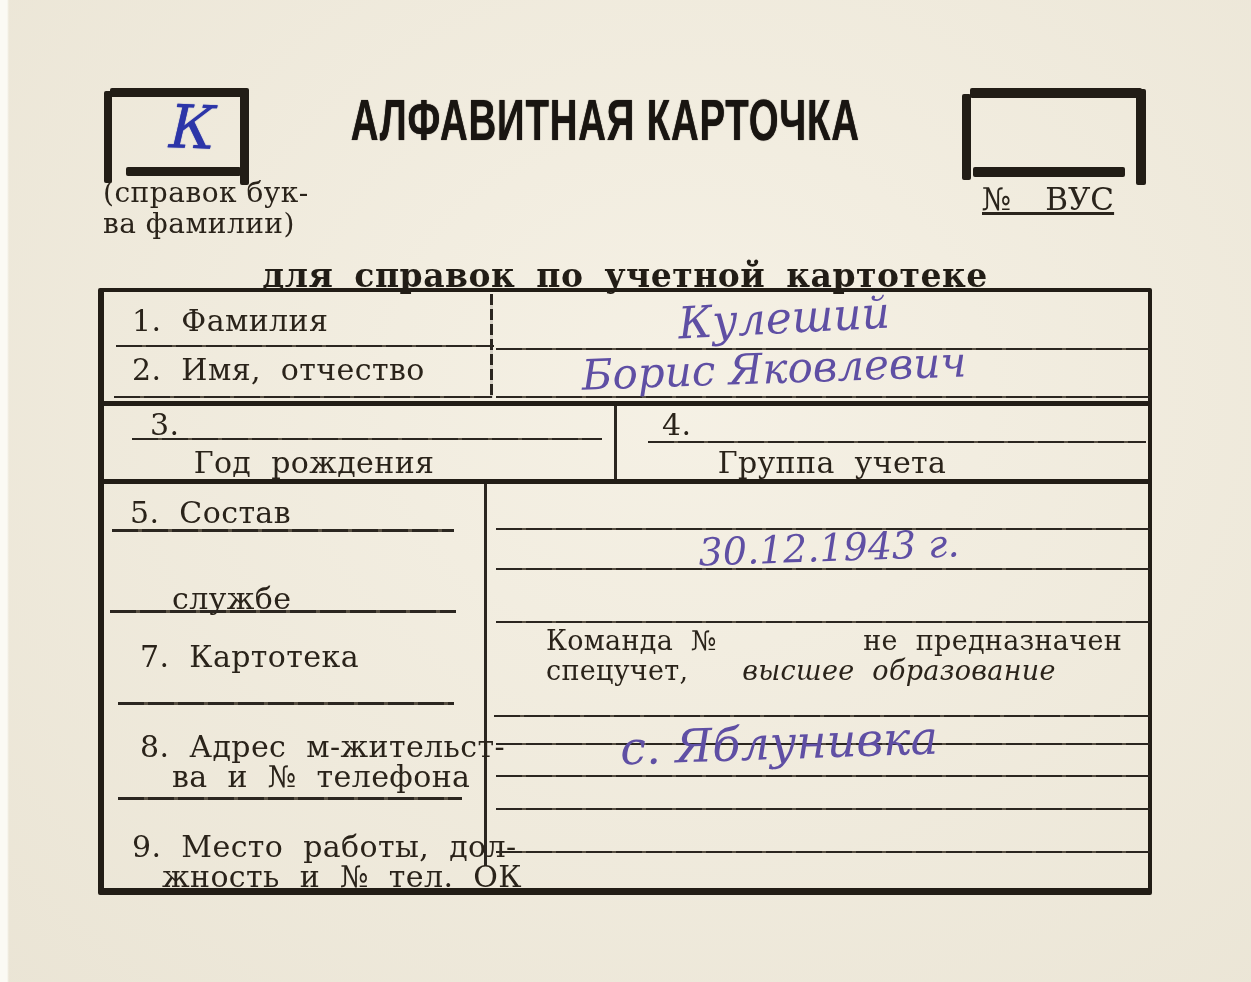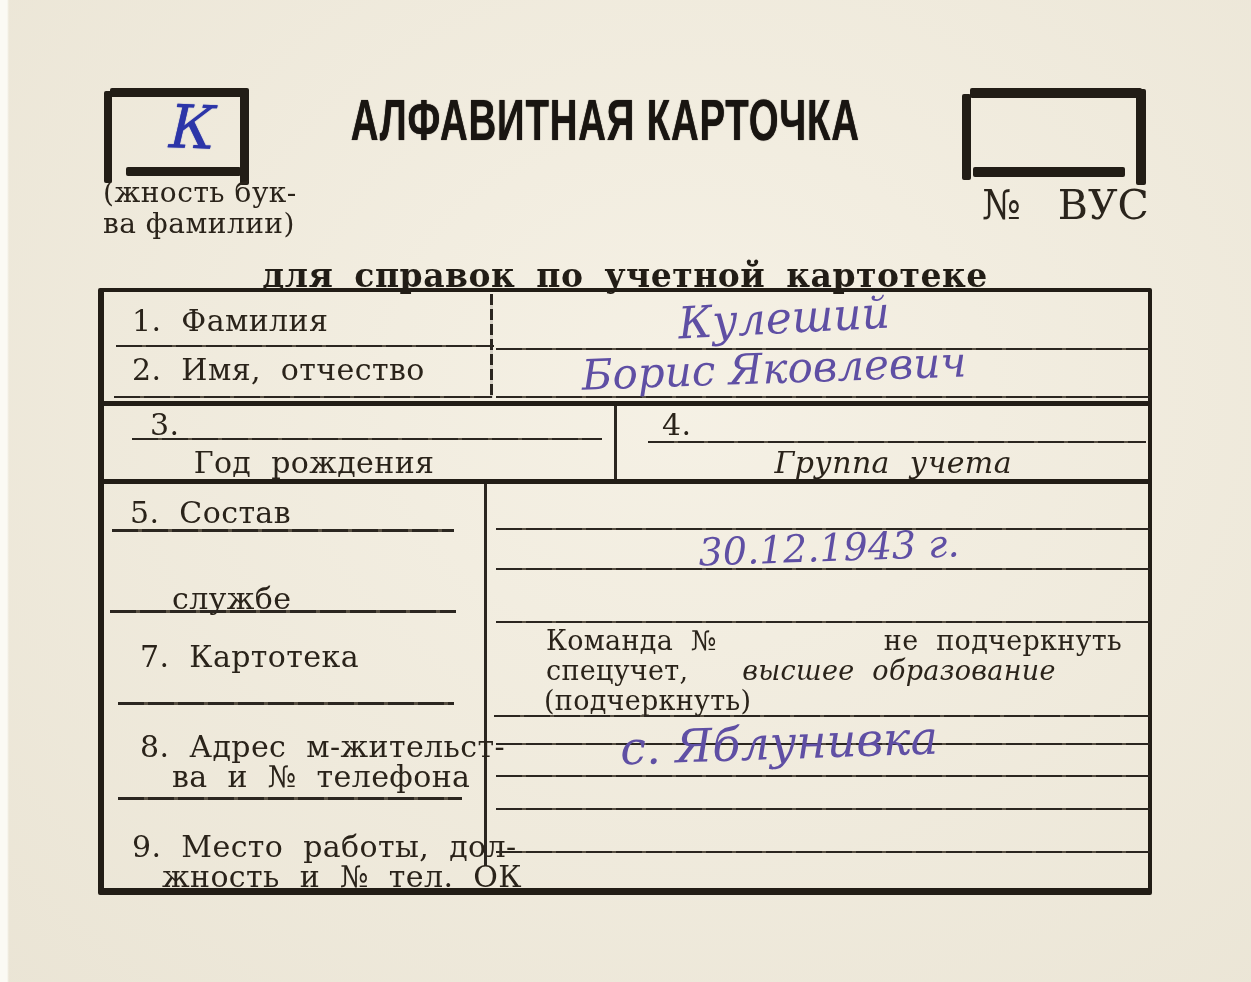--- a/index.html
+++ b/index.html
@@ -22,39 +22,39 @@
   #card{position:absolute;left:98px;top:288px;width:1054px;height:607px;box-sizing:border-box;
         border:4px solid #221d16;border-left-width:6px;border-bottom-width:7px;border-radius:2px;}
   #title-wrap{position:absolute;left:360px;top:88px;width:490px;height:64px;
               display:flex;justify-content:center;align-items:center;text-align:right;}
   #title-wrap span{font-family:"Liberation Sans",sans-serif;font-weight:bold;font-size:48px;
                    letter-spacing:1px;color:#191511;white-space:nowrap;
                    transform:scale(0.80,1.18);text-shadow:0 0 1px #191511;}
   .caption{position:absolute;font-size:28px;color:#2a231a;letter-spacing:.5px;white-space:nowrap;}
   #subtitle{position:absolute;left:98px;top:256px;width:1054px;text-align:center;
             font-weight:bold;font-size:33px;color:#221d16;word-spacing:9px;letter-spacing:.5px;}
-  #vus-label{position:absolute;left:982px;top:181px;font-size:41px;color:#2a241c;word-spacing:24px;}
+  #vus-label{position:absolute;left:982px;top:181px;font-size:31px;color:#2a241c;word-spacing:24px;text-decoration:underline;}
   #first-letter{position:absolute;left:140px;top:92px;width:105px;text-align:center;
                 font-size:60px;font-style:italic;color:#2c35a8;transform:rotate(2deg);
                 text-shadow:0 0 1px #2c35a8;}
   .note-line{position:absolute;font-family:"DejaVu Serif",serif;font-size:27px;color:#2a231a;
              word-spacing:9px;letter-spacing:.3px;white-space:nowrap;line-height:30px;}
 </style>
 </head>
 <body>
 
 <div id="page">
 
   <div>
     <div class="bar" style="left:110px;top:88px;width:135px;height:9px;"></div>
     <div class="bar" style="left:104px;top:91px;width:8px;height:92px;"></div>
     <div class="bar" style="left:240px;top:88px;width:9px;height:97px;"></div>
     <div class="bar" style="left:126px;top:167px;width:115px;height:9px;"></div>
     <div id="first-letter">К</div>
-    <div class="caption" style="left:103px;top:176px;">(жность бук-</div>
+    <div class="caption" style="left:103px;top:176px;">(справок бук-</div>
     <div class="caption" style="left:103px;top:207px;">ва фамилии)</div>
   </div>
 
   <div id="title-wrap">
     <span>АЛФАВИТНАЯ КАРТОЧКА</span>
   </div>
 
   <div>
     <div class="bar" style="left:970px;top:88px;width:172px;height:10px;"></div>
     <div class="bar" style="left:962px;top:94px;width:9px;height:86px;"></div>
@@ -78,48 +78,47 @@
     <div class="hw" style="left:410px;top:52px;width:520px;font-size:42px;transform:rotate(-2deg);">Борис Яковлевич</div>
     <div class="vrule vdash" style="left:386px;top:2px;height:104px;"></div>
     <div class="rule heavy" style="left:-2px;top:109px;width:1050px;"></div>
 
     <div class="lbl" style="left:46px;top:118px;">3.</div>
     <div class="rule thin" style="left:28px;top:146px;width:470px;"></div>
     <div class="lbl" style="left:30px;top:156px;width:360px;text-align:center;">Год рождения</div>
     <div class="vrule" style="left:510px;top:114px;height:74px;"></div>
     <div class="lbl" style="left:558px;top:118px;">4.</div>
     <div class="rule thin" style="left:544px;top:149px;width:498px;"></div>
-    <div class="lbl" style="left:548px;top:156px;width:360px;text-align:right;font-style:italic;">Группа учета</div>
+    <div class="lbl" style="left:548px;top:156px;width:360px;text-align:center;">Группа учета</div>
     <div class="rule heavy" style="left:-2px;top:187px;width:1050px;"></div>
 
     <div class="vrule" style="left:380px;top:192px;height:382px;"></div>
 
     <div class="lbl" style="left:26px;top:206px;">5. Состав</div>
     <div class="rule" style="left:8px;top:237px;width:342px;"></div>
 
     <div class="lbl" style="left:68px;top:292px;">службе</div>
     <div class="rule" style="left:6px;top:318px;width:346px;"></div>
 
     <div class="rule thin" style="left:392px;top:236px;width:654px;"></div>
     <div class="rule thin" style="left:392px;top:276px;width:654px;"></div>
     <div class="rule thin" style="left:392px;top:329px;width:654px;"></div>
     <div class="hw" style="left:540px;top:234px;width:370px;font-size:38px;transform:rotate(-2deg);">30.12.1943 г.</div>
 
     <div class="lbl" style="left:36px;top:350px;">7. Картотека</div>
     <div class="rule" style="left:14px;top:410px;width:336px;"></div>
 
     <div class="note-line" style="left:442px;top:334px;width:576px;display:flex;justify-content:space-between;">
       <span>Команда №</span>
-      <span>не подчеркнуть</span>
+      <span>не предназначен</span>
     </div>
     <div class="note-line" style="left:442px;top:364px;">
       <span>спецучет,</span>
       <span style="margin-left:36px;font-style:italic;">высшее образование</span>
     </div>
-    <div class="note-line" style="left:440px;top:394px;">(подчеркнуть)</div>
     <div class="rule thin" style="left:390px;top:423px;width:656px;"></div>
 
     <div class="lbl" style="left:36px;top:440px;">8. Адрес м-жительст-</div>
     <div class="lbl" style="left:68px;top:470px;">ва и № телефона</div>
     <div class="rule" style="left:14px;top:505px;width:344px;"></div>
     <div class="rule thin" style="left:392px;top:451px;width:654px;"></div>
     <div class="rule thin" style="left:392px;top:483px;width:654px;"></div>
     <div class="rule thin" style="left:392px;top:516px;width:654px;"></div>
     <div class="hw" style="left:440px;top:424px;width:470px;font-size:46px;transform:rotate(-2deg);">с. Яблунивка</div>
 

